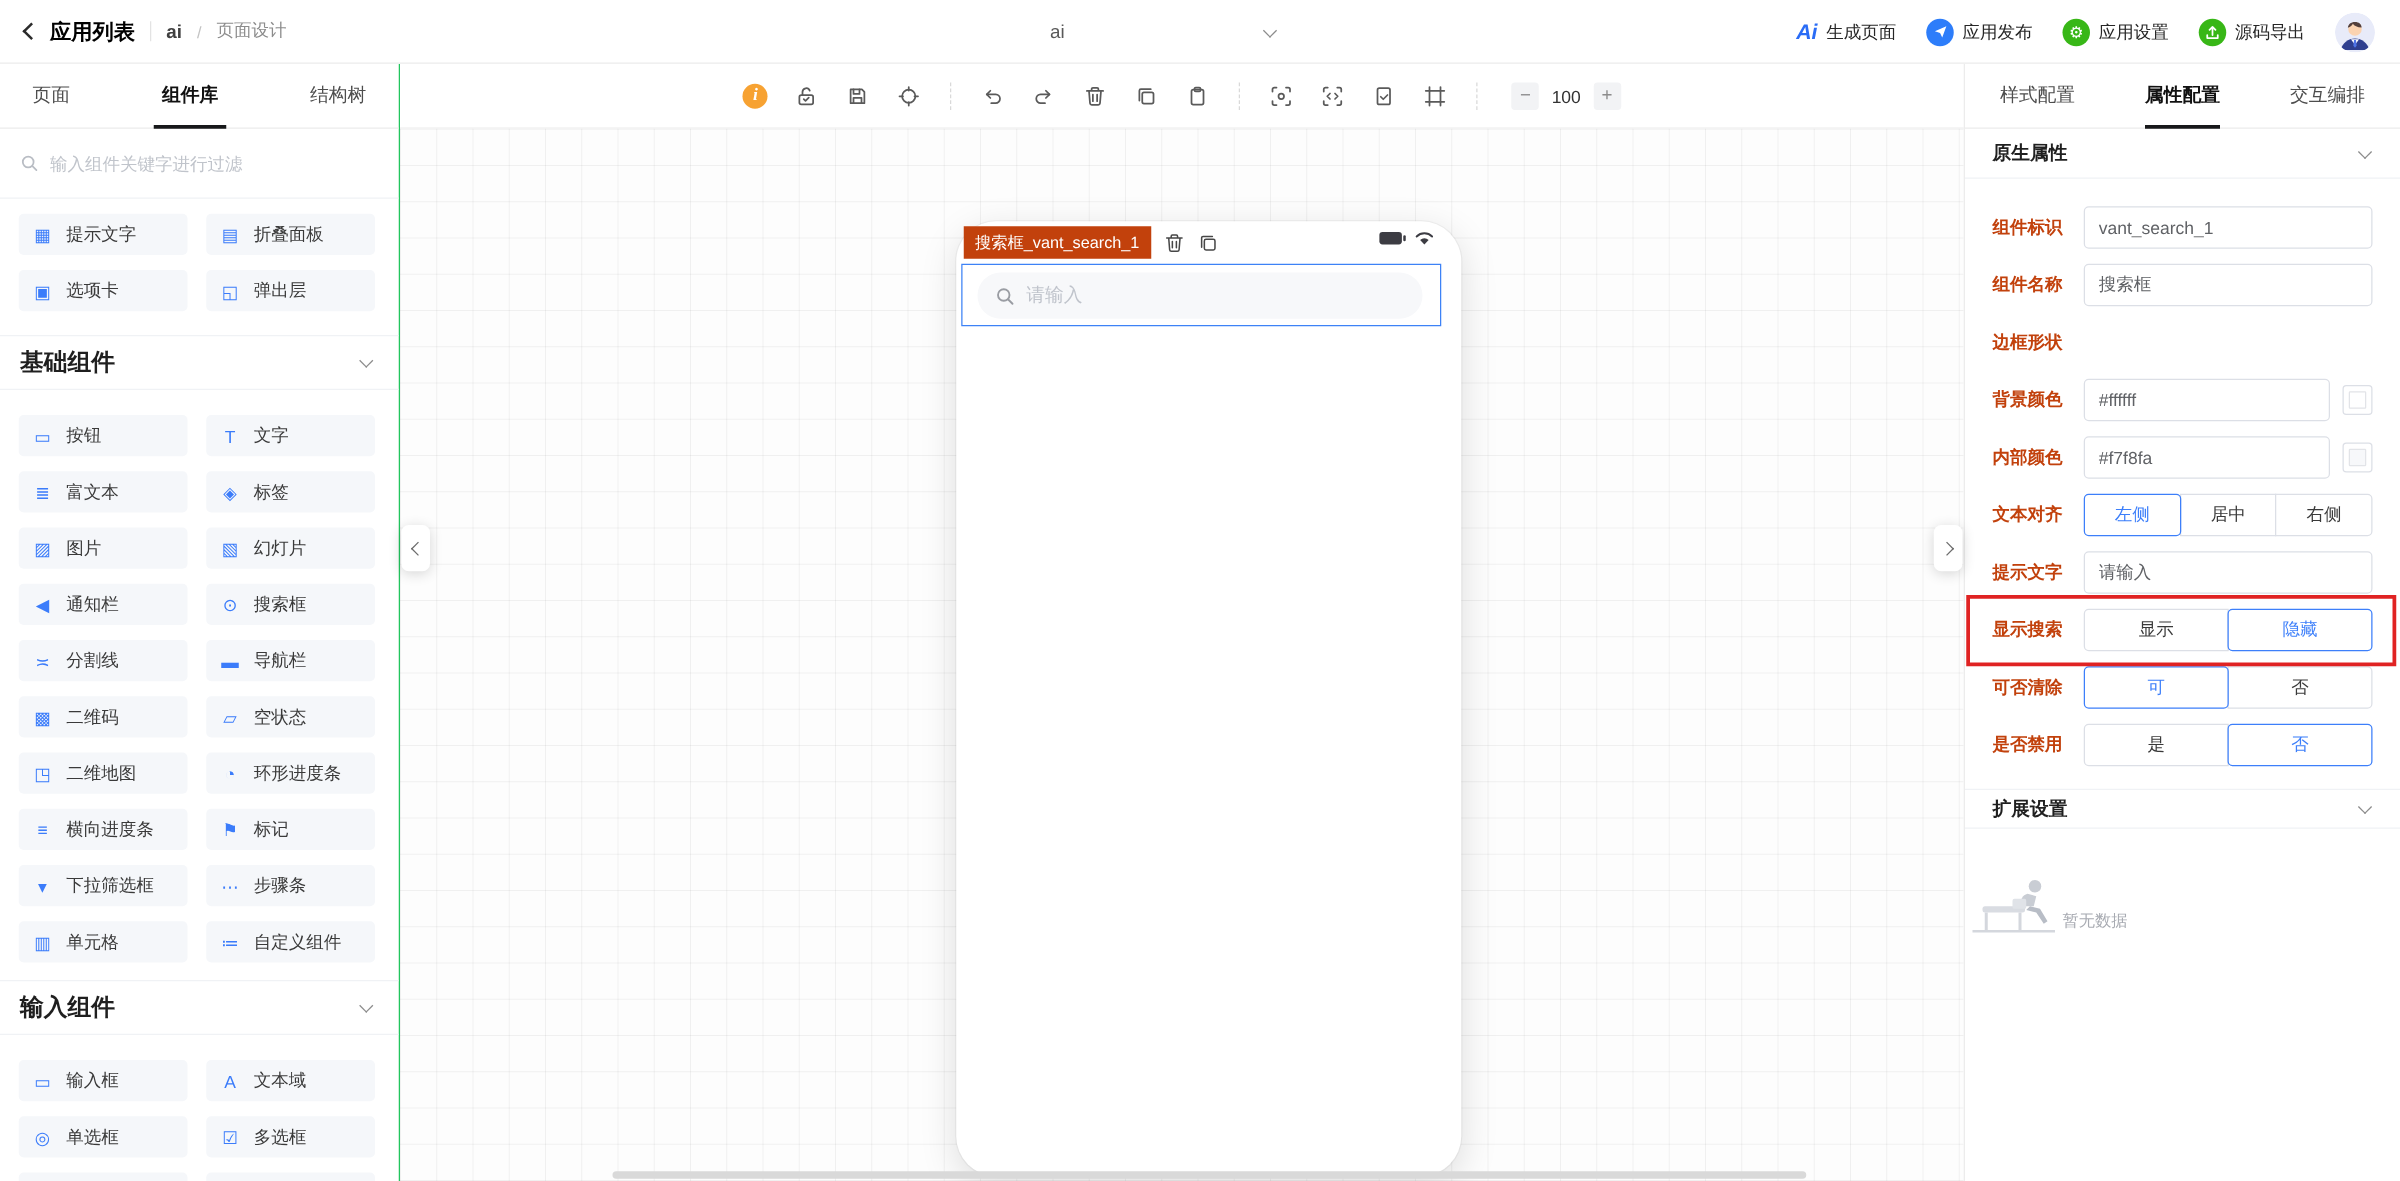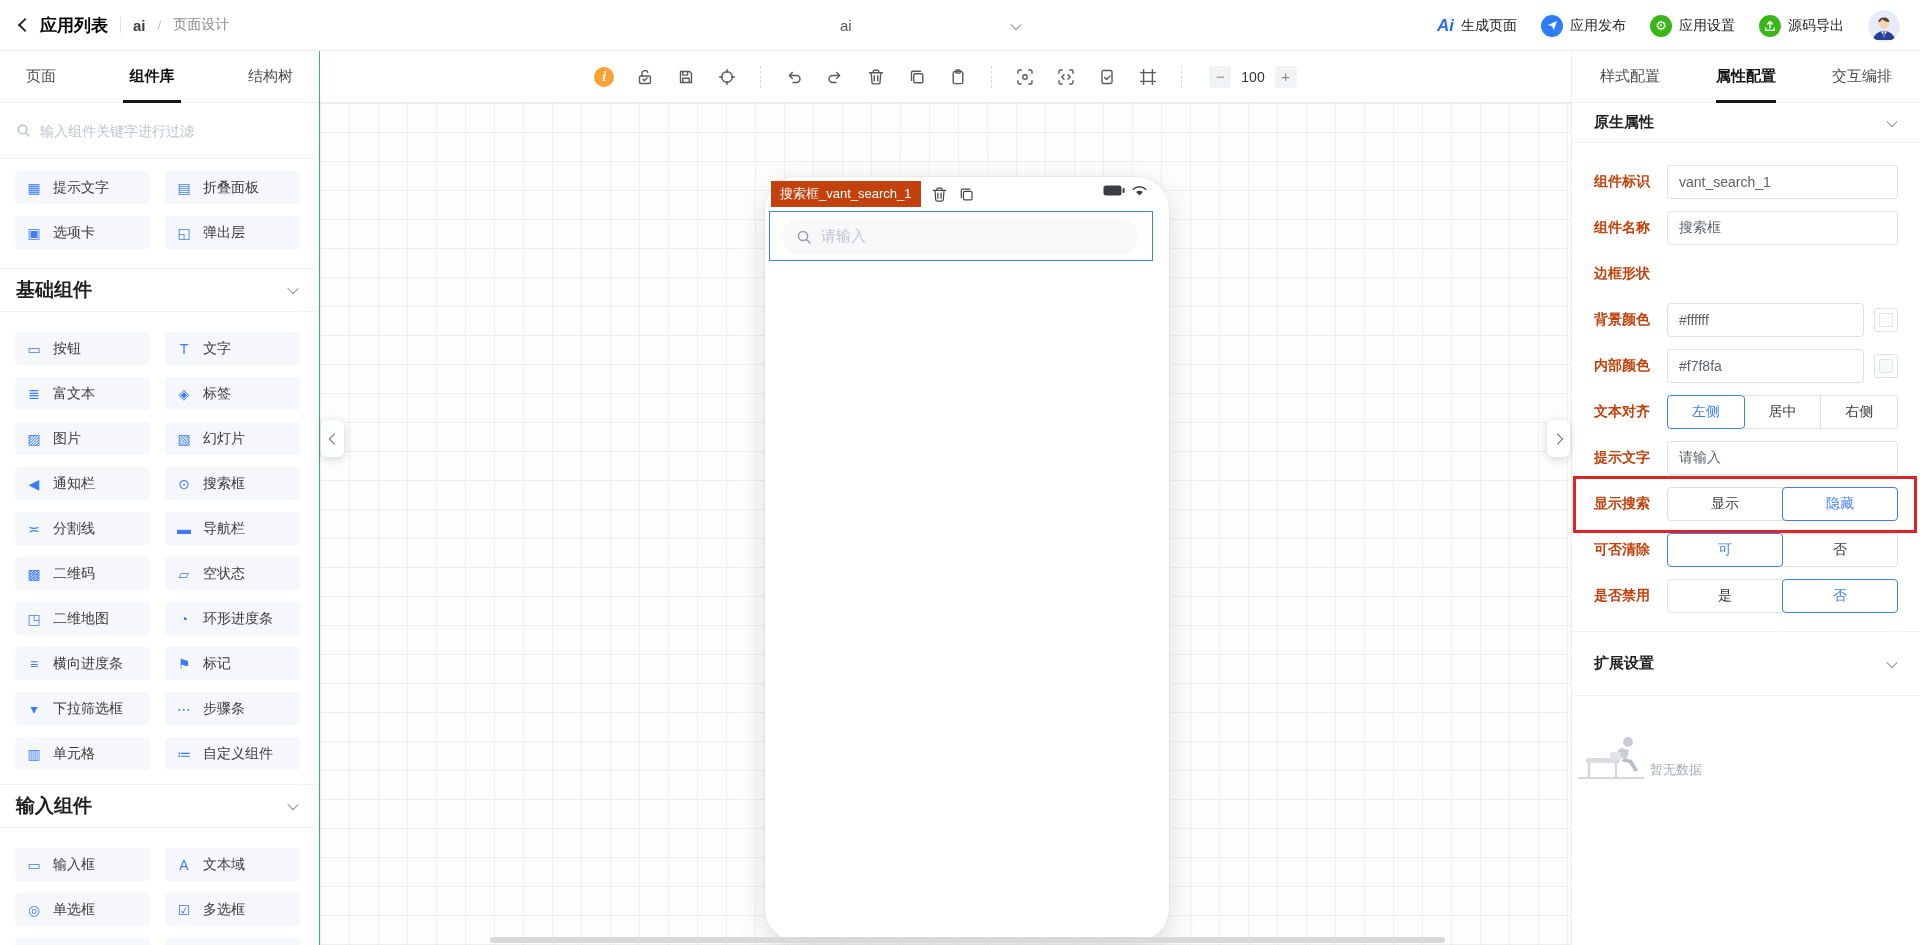--- a/index.html
+++ b/index.html
@@ -97,21 +97,21 @@
     justify-content:space-between; padding:0 28px; z-index:10; }
   .p-tab { font-size:15px; color:#4d4d4d; cursor:pointer; position:relative; height:52px;
     display:flex; align-items:center; }
   .p-tab.active { font-weight:700; color:#111; }
   .p-tab.active::after { content:""; position:absolute; left:50%; transform:translateX(-50%);
     bottom:0; width:60px; height:3px; background:#17181a; }
   .panel { position:absolute; left:1571px; top:103px; width:349px; height:842px; background:#fff;
     border-left:1px solid #ececec; }
   .sect-head { height:40px; display:flex; align-items:center; justify-content:space-between;
     padding:0 24px 0 22px; border-bottom:1px solid #f0f2f5; cursor:pointer; }
-  .sect-head.b2 { height:65px; border-top:1px solid #f0f2f5; margin-top:18px; }
+  .sect-head.b2 { height:32px; border-top:1px solid #f0f2f5; margin-top:18px; }
   .sect-head .st { font-size:15px; font-weight:700; color:#1f1f1f; }
   .form { padding:22px 22px 0 22px; }
   .frow { display:flex; align-items:center; height:34px; margin-bottom:12px; }
   .flabel { width:64px; min-width:64px; font-size:14px; font-weight:600; color:#c2410c; margin-right:9px; }
   .finput { flex:1; height:34px; border:1px solid #dcdfe6; border-radius:4px; padding:0 11px;
     font-size:14px; color:#606266; outline:none; font-family:inherit; min-width:0; background:#fff; }
   .finput::placeholder { color:#c0c4cc; }
   .seg { flex:1; display:flex; }
   .opt { flex:1; height:34px; border:1px solid #dcdfe6; display:flex; align-items:center;
     justify-content:center; font-size:14px; color:#3a3a3a; cursor:pointer; margin-left:-1px;

